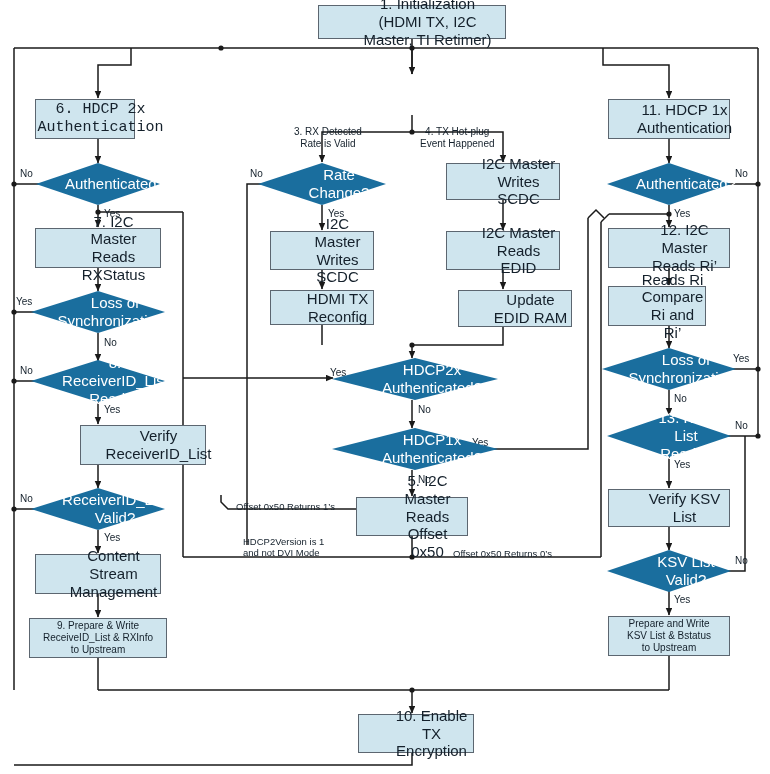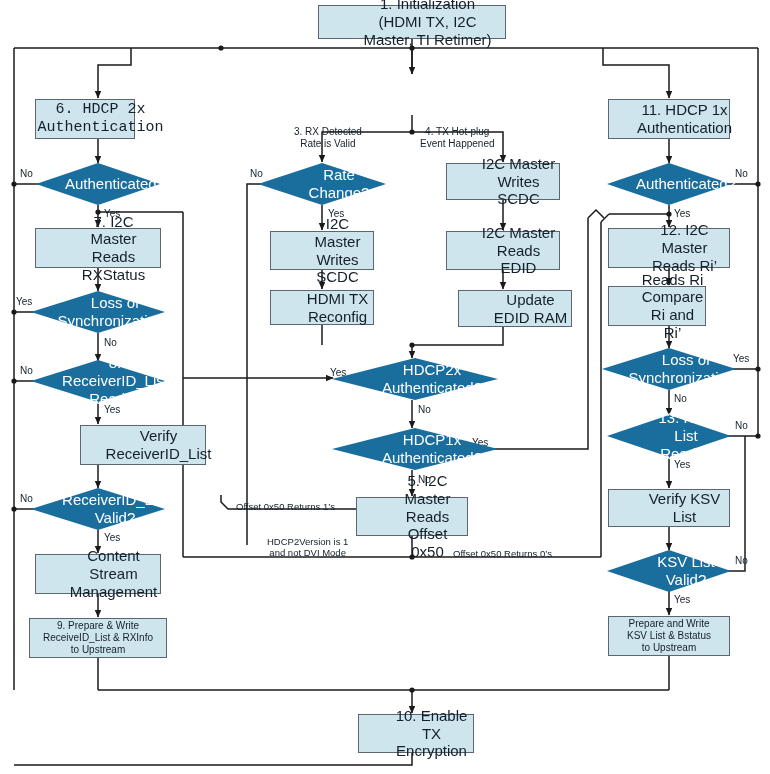--- a/index.html
+++ b/index.html
@@ -369,21 +369,21 @@
   <div class="edgelabel t10" style="left:250px;top:168px;">No</div>
   <div class="edgelabel t10" style="left:328px;top:208px;">Yes</div>
 
   <div class="edgelabel t10" style="left:330px;top:367px;">Yes</div>
   <div class="edgelabel t10" style="left:418px;top:404px;">No</div>
   <div class="edgelabel t10" style="left:472px;top:437px;">Yes</div>
   <div class="edgelabel t10" style="left:418px;top:474px;">No</div>
 
   <div class="edgelabel t95" style="left:236px;top:502px;">Offset 0x50 Returns 1’s</div>
   <div class="edgelabel t95" style="left:453px;top:549px;">Offset 0x50 Returns 0’s</div>
-  <div class="edgelabel t95" style="left:243px;top:537px;text-align:center;margin-left:24px;">
+  <div class="edgelabel t95" style="left:243px;top:537px;">
     <span>HDCP2Version is 1</span><br>
     <span>and not DVI Mode</span>
   </div>
 
   <div class="edgelabel t10" style="left:735px;top:168px;">No</div>
   <div class="edgelabel t10" style="left:674px;top:208px;">Yes</div>
   <div class="edgelabel t10" style="left:733px;top:353px;">Yes</div>
   <div class="edgelabel t10" style="left:674px;top:393px;">No</div>
   <div class="edgelabel t10" style="left:735px;top:420px;">No</div>
   <div class="edgelabel t10" style="left:674px;top:459px;">Yes</div>

